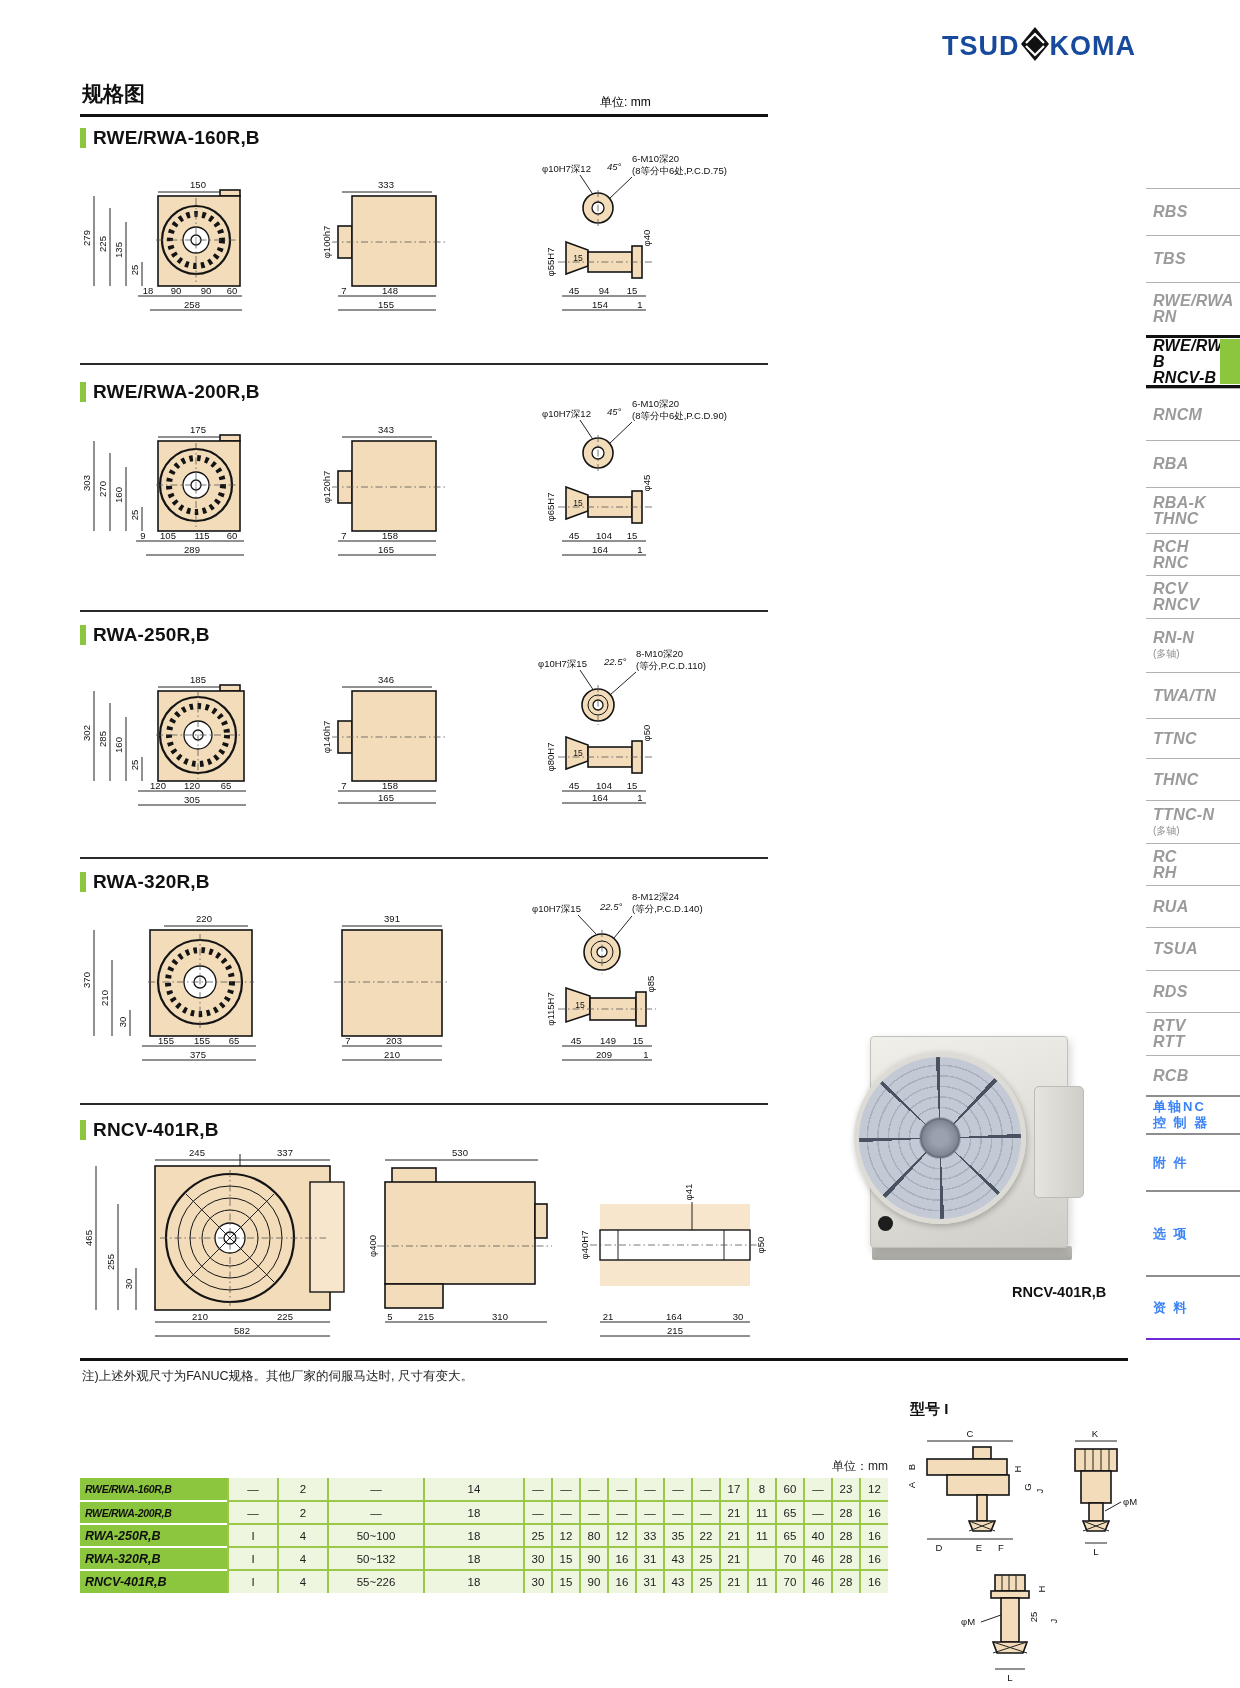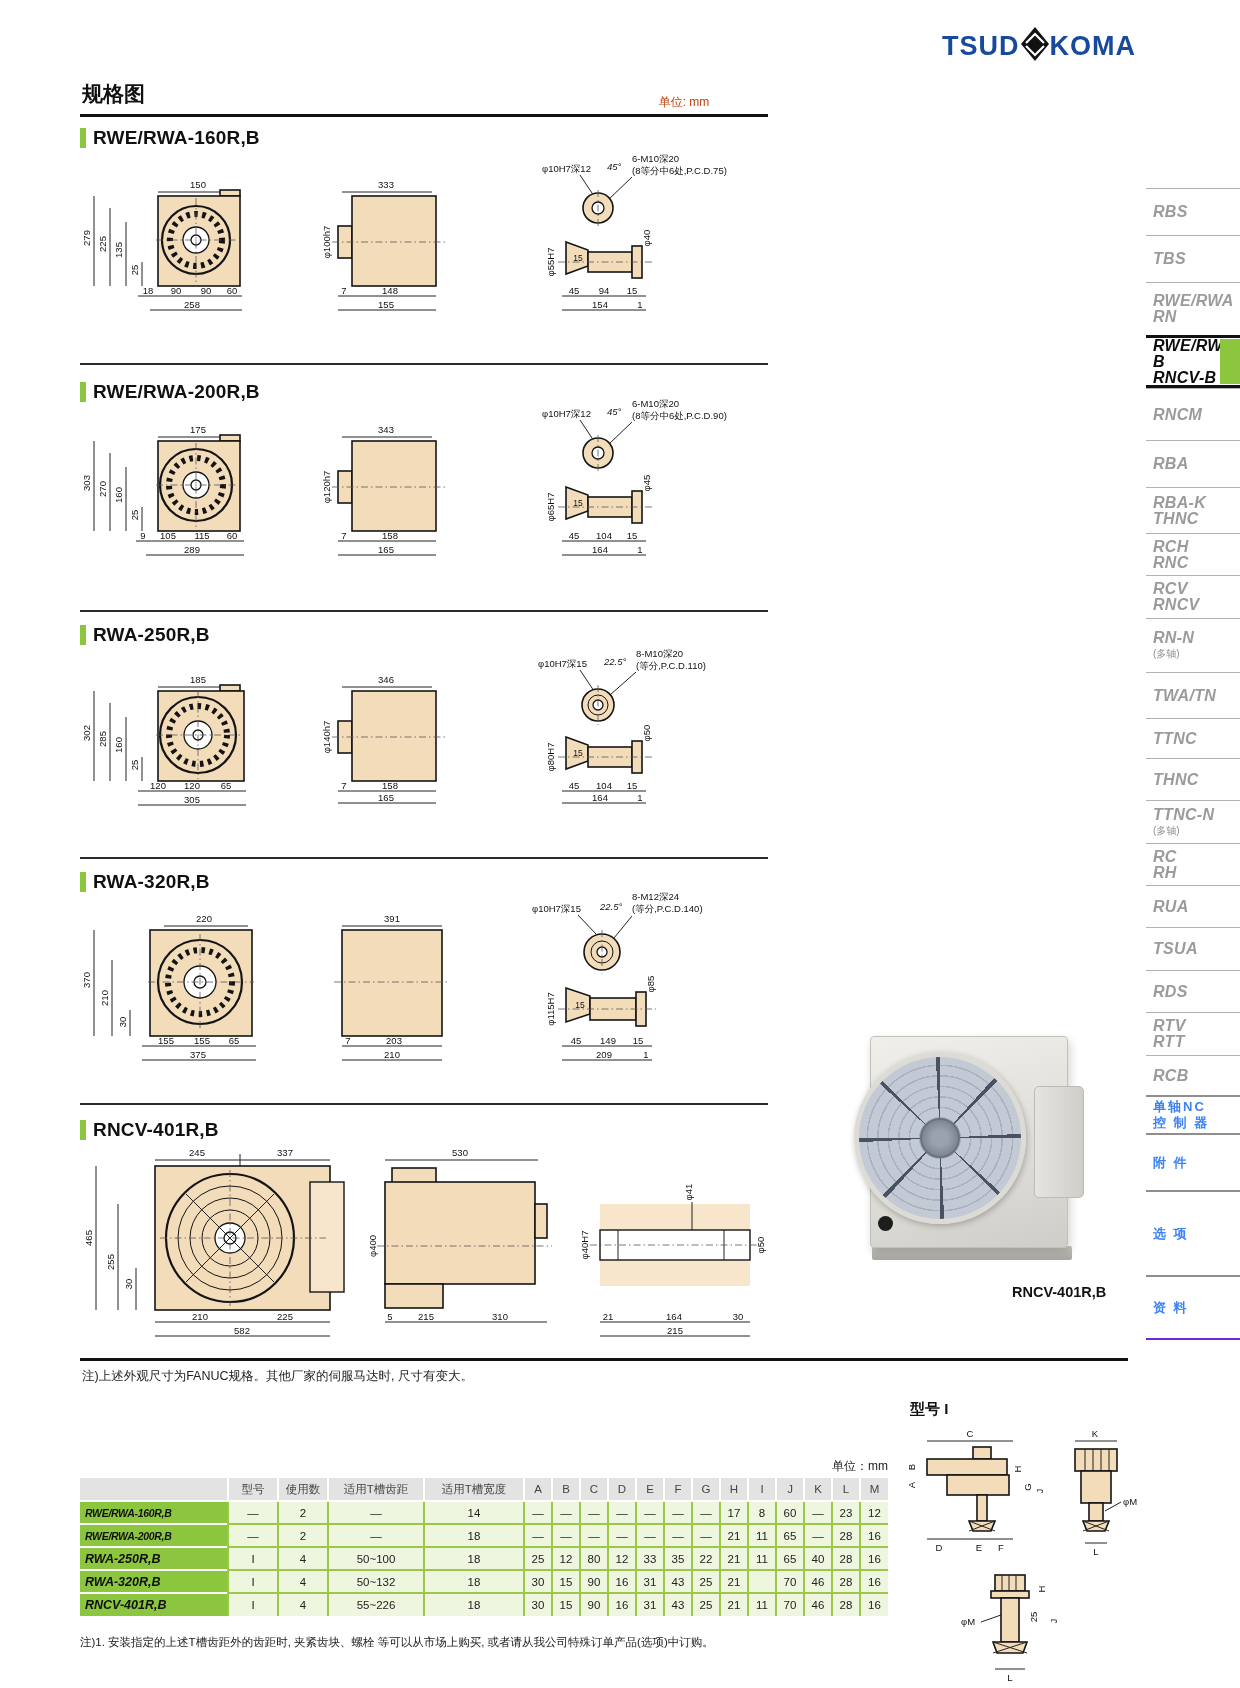--- a/index.html
+++ b/index.html
@@ -1,19 +1,19 @@
 <!DOCTYPE html>
 <html><head>
 <meta charset="utf-8">
 <style>
 *{margin:0;padding:0;box-sizing:border-box}
 body{background:#888;font-family:"Liberation Sans",sans-serif}
 .page{position:relative;width:1240px;height:1688px;background:#fff;margin:0 auto;overflow:hidden}
 .heading{position:absolute;left:82px;top:80px;font:700 21px "Liberation Sans",sans-serif;color:#111}
-.unit-top{position:absolute;left:600px;top:94px;width:168px;text-align:center;font:400 12px "Liberation Sans",sans-serif;color:#c2410c}
+.unit-top{position:absolute;left:600px;top:94px;width:168px;text-align:left;font:400 12px "Liberation Sans",sans-serif;color:#000000}
 .toprule{position:absolute;left:80px;top:114px;width:688px;height:3px;background:#111}
 .divider{position:absolute;left:80px;width:688px;height:2px;background:#2a2a2a}
 .stitle{position:absolute;left:80px;display:flex;align-items:center;gap:7px}
 .gbar{width:6px;height:20px;background:#8cc63e}
 .stitle b{font:700 19px "Liberation Sans",sans-serif;color:#111;letter-spacing:0.2px}
 .strip{position:absolute}
 svg text{font-family:"Liberation Sans",sans-serif}
 .d{font-size:9.5px;fill:#111;text-anchor:middle}
 .ds{font-size:9.5px;fill:#111;text-anchor:start}
 .sm{font-size:8.5px}
@@ -563,40 +563,20 @@
         <col style="width:28px">
         <col style="width:28px">
         <col style="width:28px">
         <col style="width:28px">
         <col style="width:28px">
         <col style="width:28px">
         <col style="width:28px">
         <col style="width:28px">
     </colgroup>
     <tbody>
-        <tr class="h">
-      <th></th>
-      <th>型号</th>
-      <th>使用数</th>
-      <th>适用T槽齿距</th>
-      <th>适用T槽宽度</th>
-      <th>A</th>
-      <th>B</th>
-      <th>C</th>
-      <th>D</th>
-      <th>E</th>
-      <th>F</th>
-      <th>G</th>
-      <th>H</th>
-      <th>I</th>
-      <th>J</th>
-      <th>K</th>
-      <th>L</th>
-      <th>M</th>
-    </tr>
     <tr class="r r1 cond">
       <td class="nm">RWE/RWA-160R,B</td>
       <td>—</td>
           <td>2</td>
           <td>—</td>
           <td>14</td>
           <td>—</td>
           <td>—</td>
           <td>—</td>
           <td>—</td>
@@ -687,21 +667,20 @@
           <td>11</td>
           <td>70</td>
           <td>46</td>
           <td>28</td>
           <td>16</td>
     </tr>
   </tbody>
     </table>
 
   <div class="clamp-notes">
-    <div>注)1. 安装指定的上述T槽齿距外的齿距时, 夹紧齿块、螺栓 等可以从市场上购买, 或者请从我公司特殊订单产品(选项)中订购。</div>
   </div>
 
   <svg class="strip" style="left:895px;top:1425px" width="280" height="258" viewBox="0 0 280 258">
     <g>
       <text class="d" x="75" y="12">C</text>
       <line class="ln" x1="32" y1="16" x2="118" y2="16"></line>
       <rect class="tan" x="78" y="22" width="18" height="12"></rect>
       <rect class="tan" x="32" y="34" width="80" height="16"></rect>
       <rect class="tan" x="52" y="50" width="62" height="20"></rect>
       <rect class="tan" x="82" y="70" width="10" height="26"></rect>

